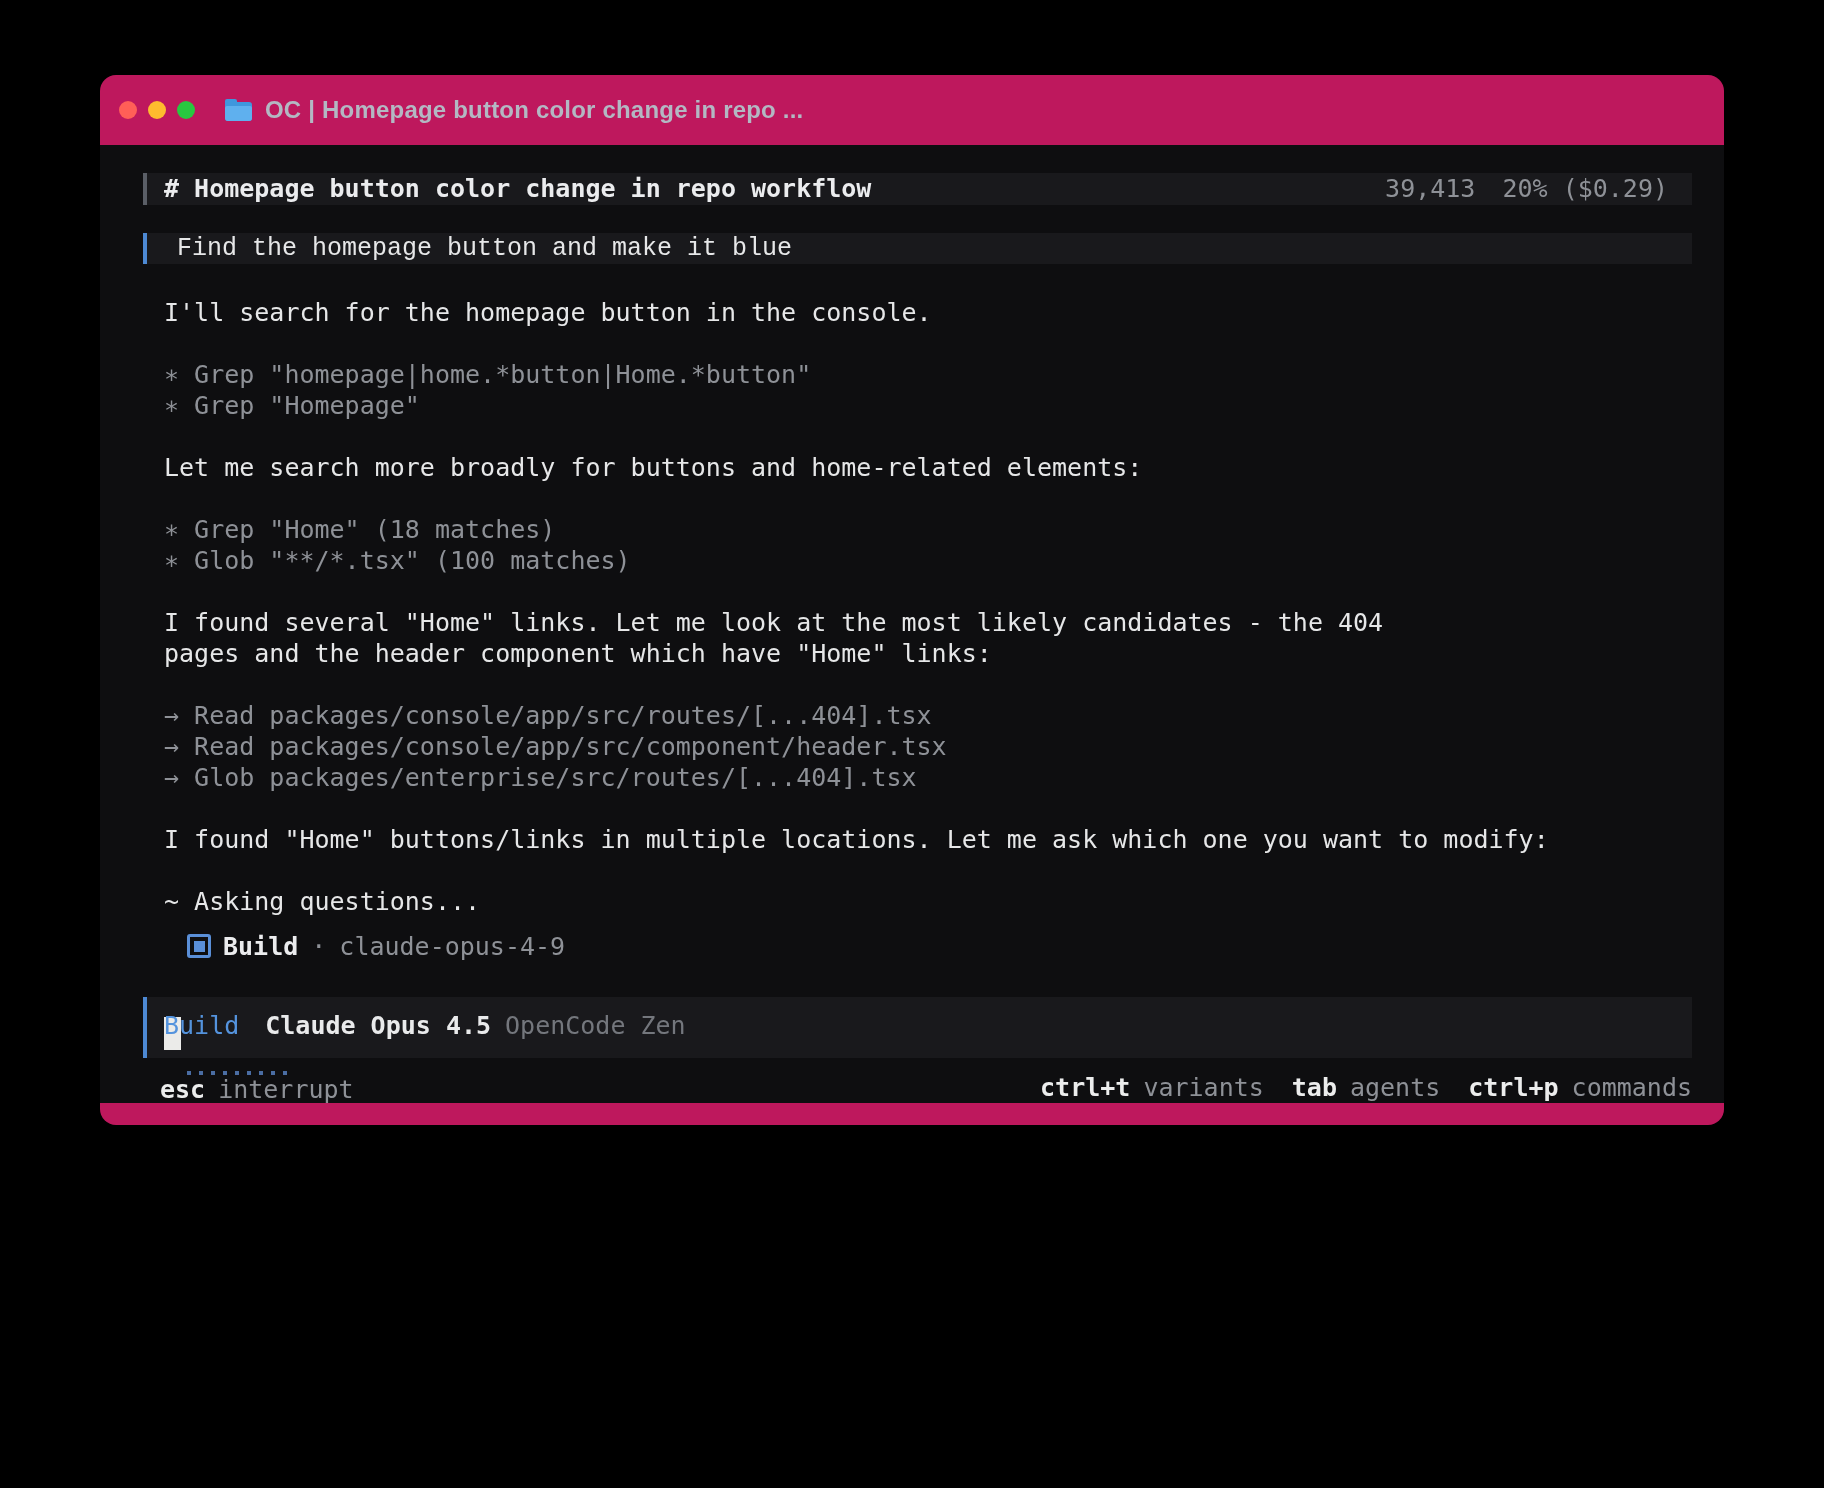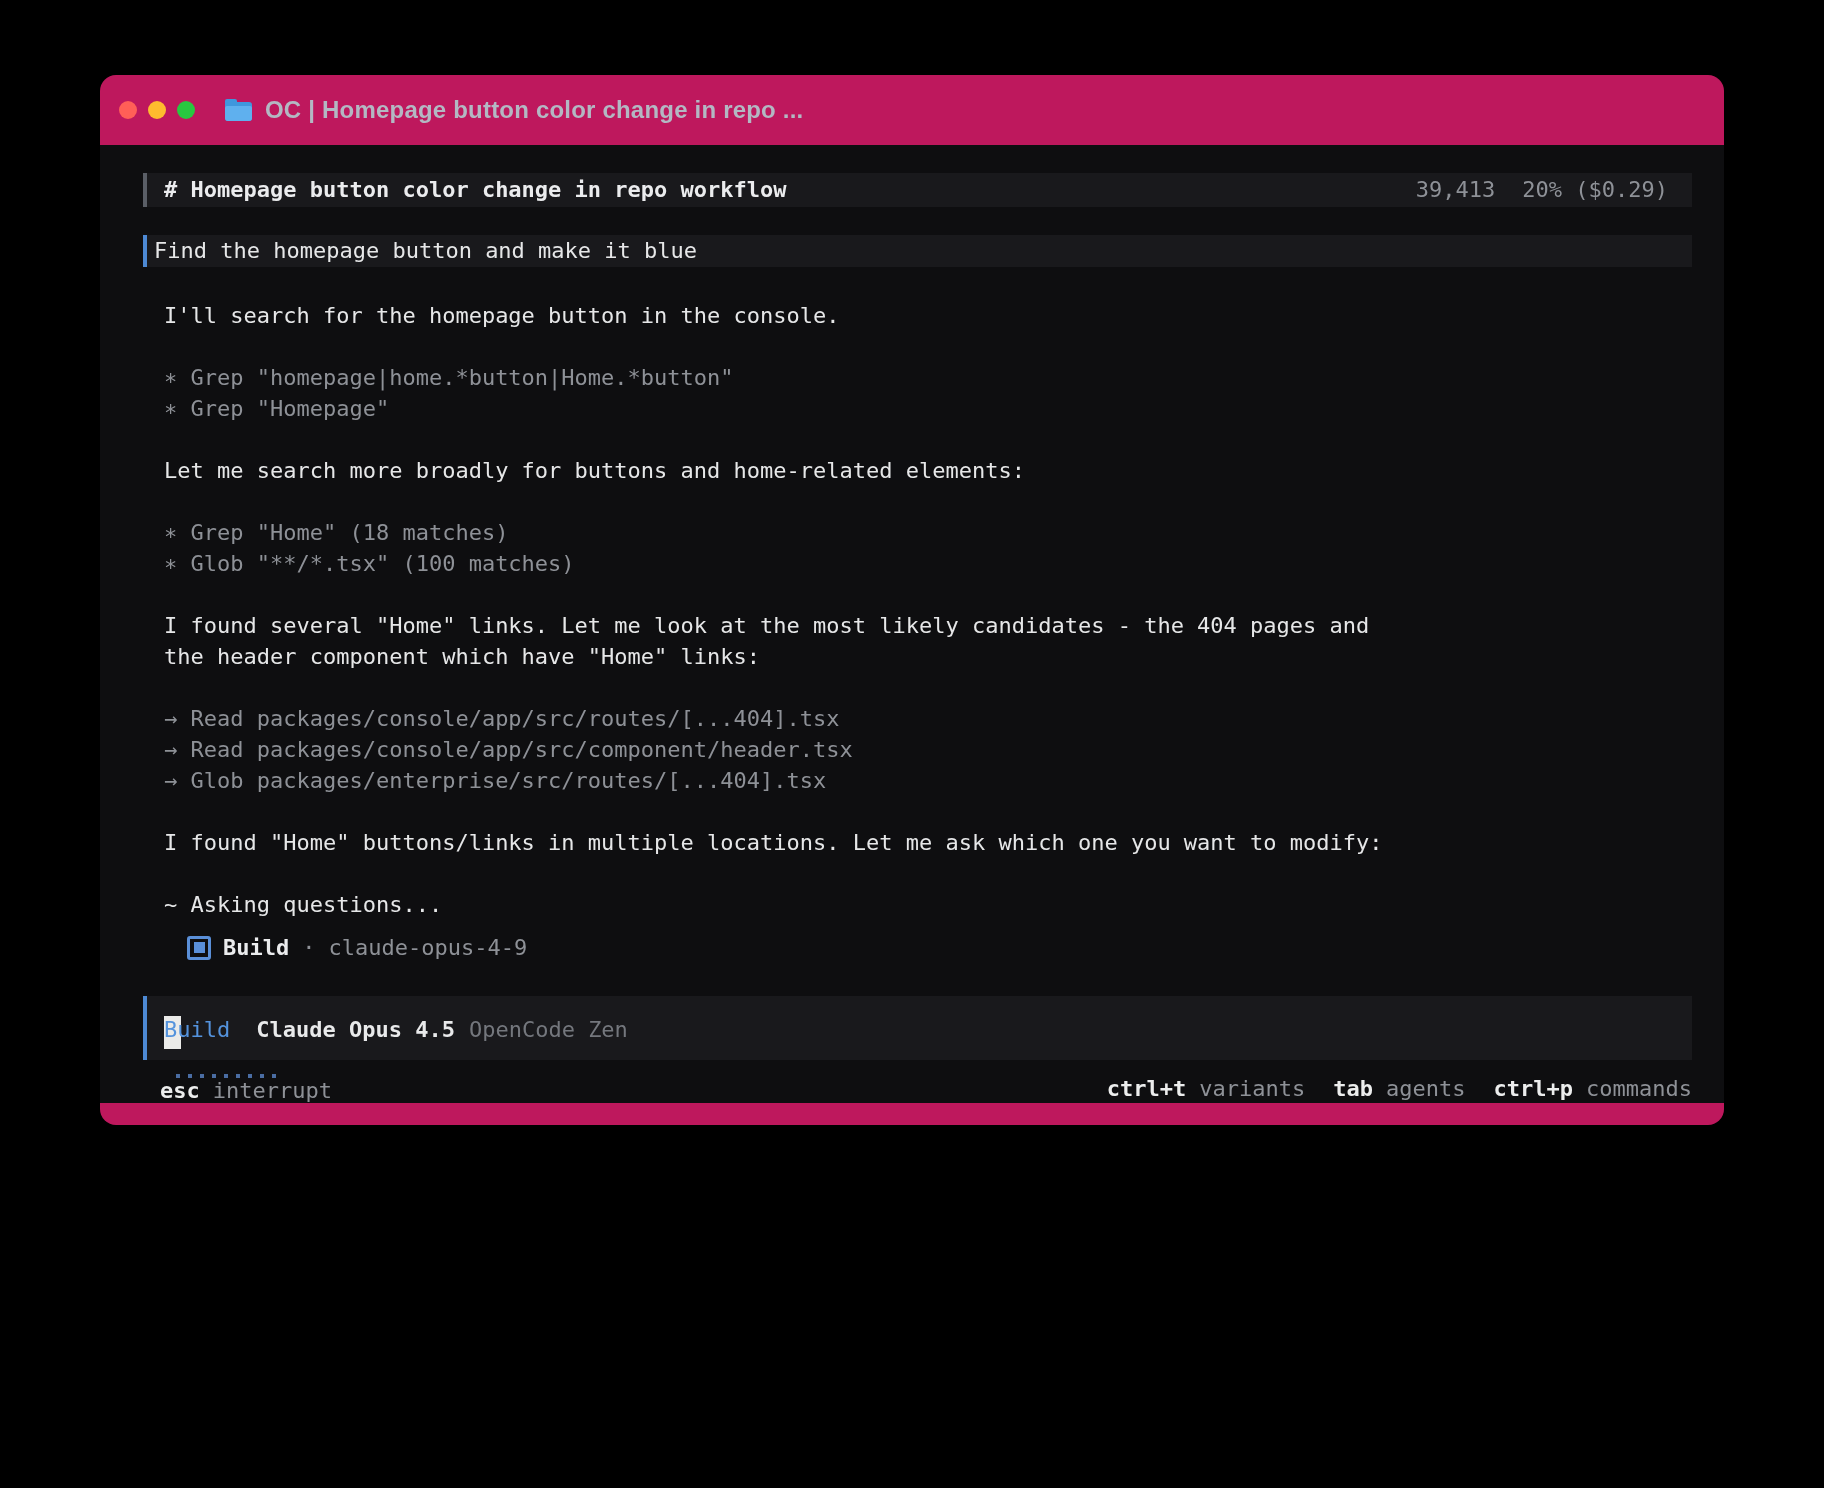--- a/index.html
+++ b/index.html
@@ -56,21 +56,21 @@
   }
   
   .terminal {
     flex: 1 1 auto;
     margin-bottom: 22px;
     background: #0e0e10;
     padding: 28px 32px 0 43px;
     display: flex;
     flex-direction: column;
     overflow: hidden;
-    font-size: 22px;
+    font-size: 25px;
     color: #e6e7e8;
   }
   .block {
     background: #19191c;
     border-left: 4px solid #5a5e66;
   }
   .header-block {
     height: 92px;
     display: flex;
     align-items: center;
@@ -78,21 +78,22 @@
     padding: 0 24px 0 17px;
   }
   .header-title { font-weight: bold; color: #ebecee; }
   .header-stats { display: flex; gap: 27px; color: #8e9197; }
   .user-block {
     margin-top: 28px;
     height: 89px;
     border-left-color: #4d89d4;
     display: flex;
     align-items: center;
-    padding-left: 7px;
+    padding-left: 30px;
+    font-family: Liberation Mono, monospace;
   }
   .user-text { color: #e6e7e8; }
   
   .transcript { margin-top: 33px; padding-left: 21px; }
   .t-line { height: 31px; line-height: 31px; white-space: pre; }
   .t-paragraph { color: #e6e7e8; }
   .t-parawrap { color: #e6e7e8; height: 62px; line-height: 31px; max-width: 1240px; white-space: normal; }
   .t-tool { color: #8e9197; }
   .t-blank { height: 31px; }
   .agent-row {

